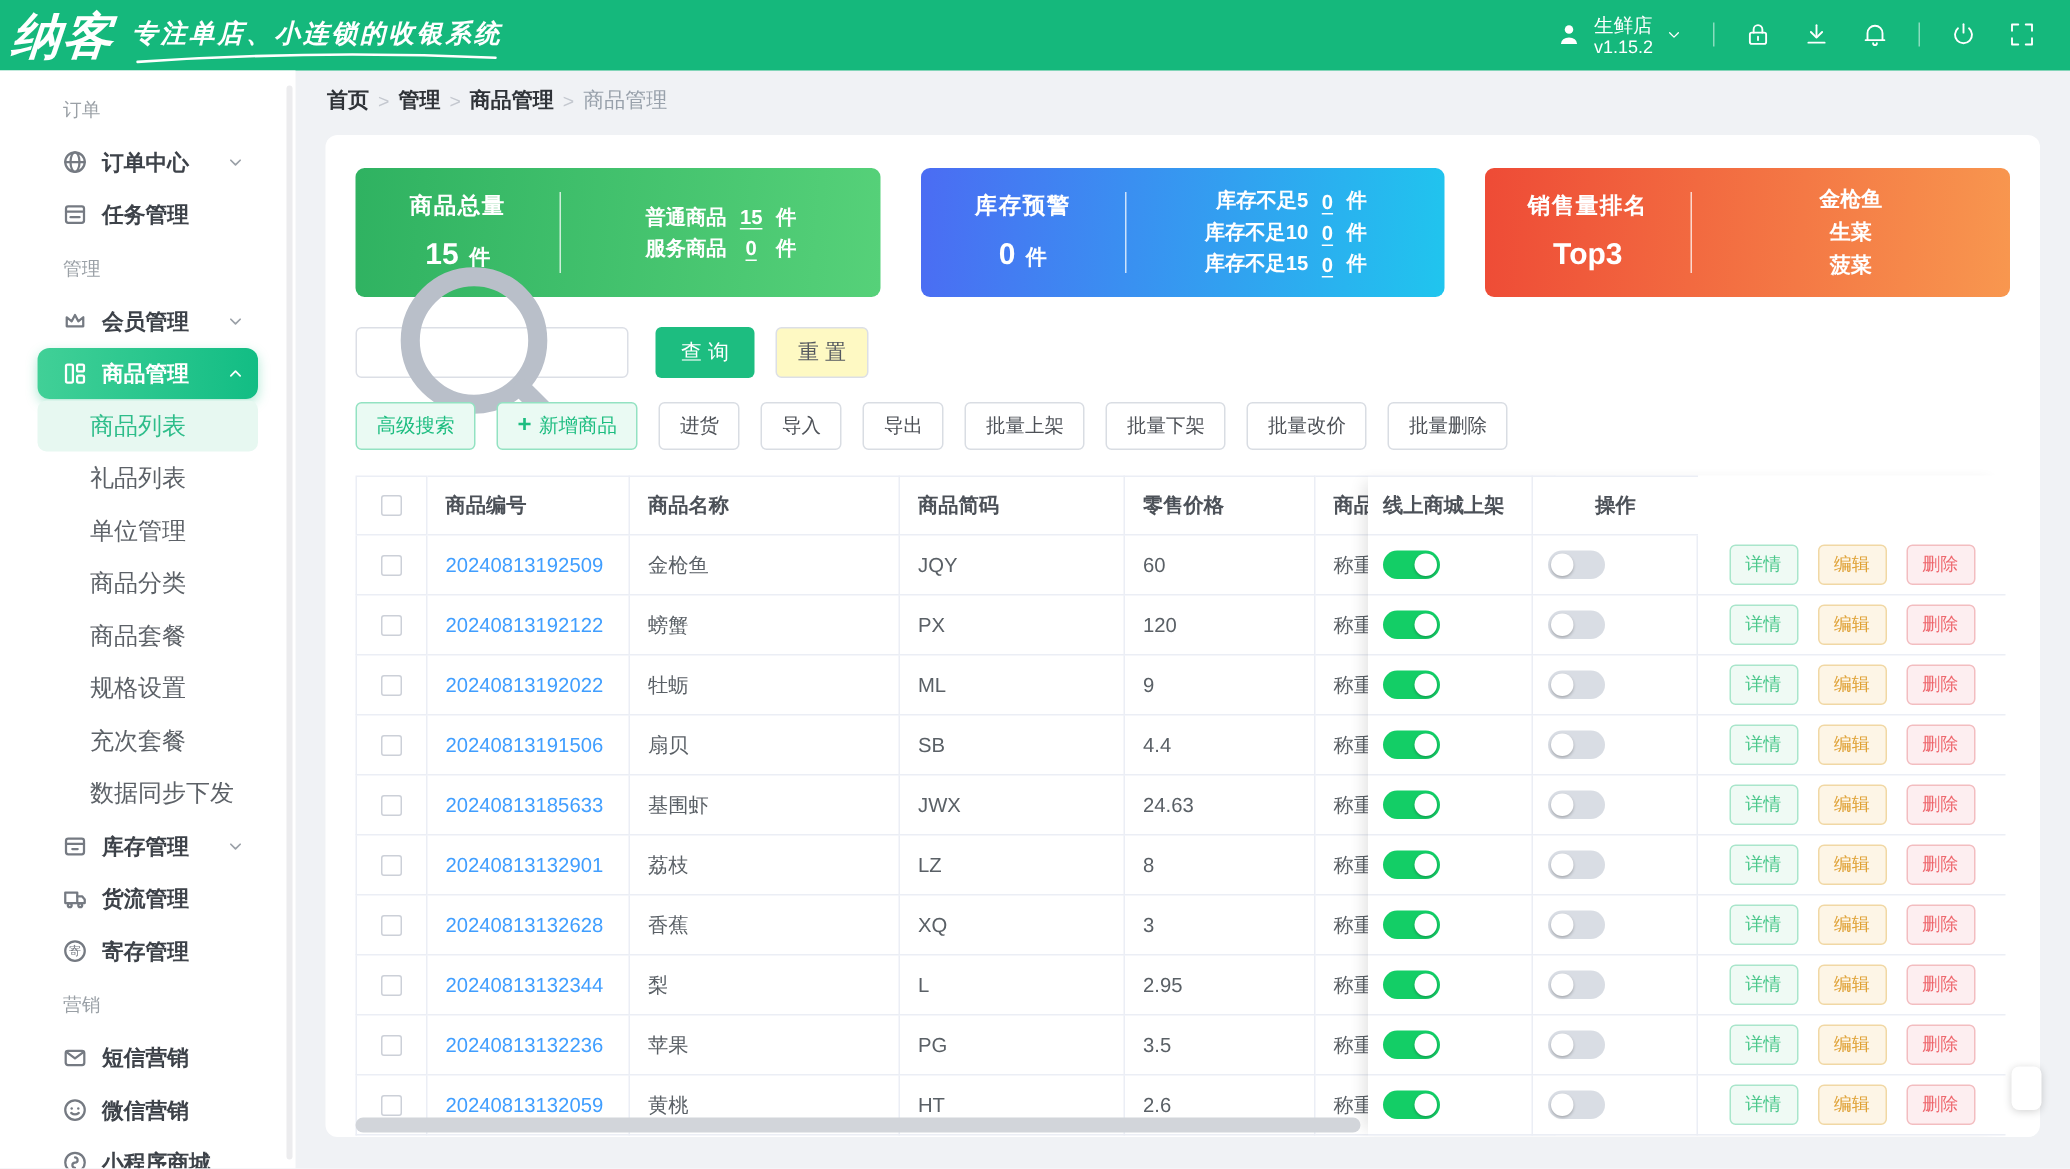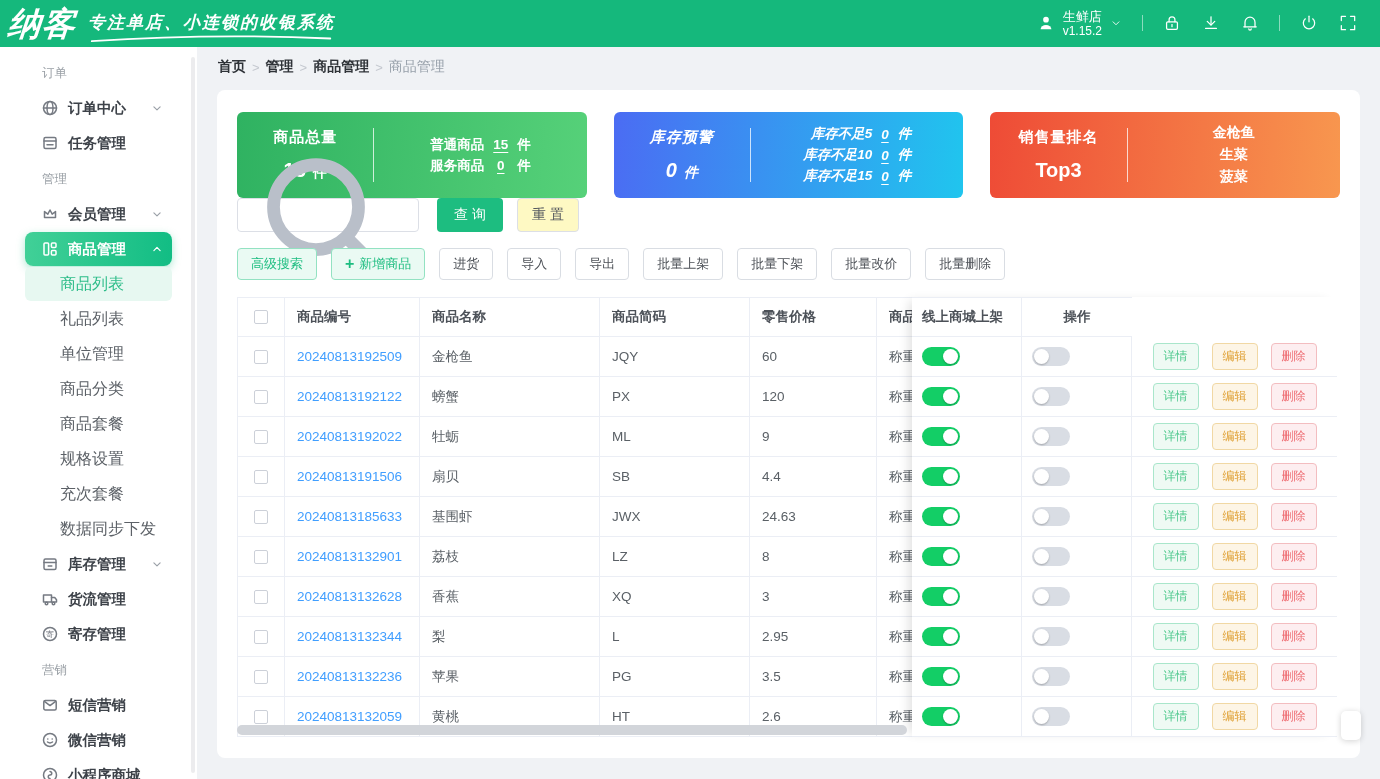--- a/index.html
+++ b/index.html
@@ -41,21 +41,21 @@
   
   .breadcrumb{height:40px;display:flex;align-items:center;padding-left:21px;font-size:14px;gap:6px}
   .bc-item{color:#2f3338;font-weight:700;cursor:pointer}
   .bc-item.current{color:#98a1ab;font-weight:400;cursor:default}
   .bc-sep{color:#c4c8cf;font-size:13px}
 
   
   .card{margin:3px 20px 0;background:#fff;border-radius:8px;padding:22px 20px;height:668px;overflow:hidden;position:relative}
 
   
-  .stat-cards{display:flex;gap:27px;}
+  .stat-cards{display:flex;gap:27px;margin-bottom:20px}
   .stat-card{flex:1;height:86px;border-radius:6px;color:#fff;display:flex;align-items:center}
   .stat-left{width:39%;text-align:center}
   .stat-title{font-size:15px;font-weight:700;letter-spacing:1px}
   .stat-value{margin-top:12px;font-size:20px;font-weight:700}
   .stat-value .unit{font-size:14px;margin-left:7px}
   .stat-divider{width:1px;height:54px;background:rgba(255,255,255,.75)}
   .stat-right{flex:1;display:flex;justify-content:center}
   .stat-lines{display:grid;grid-template-columns:auto auto auto;column-gap:9px;row-gap:3px;font-size:13.5px;align-items:center;font-weight:600}
   .stat-lines .lbl{justify-self:end}
   .stat-lines .num{font-weight:700;text-decoration:underline;text-underline-offset:3px;justify-self:center;cursor:pointer}
@@ -333,21 +333,21 @@
               <div class="stat-lines">
                 <span class="lbl">普通商品</span>
                 <span class="num">15</span>
                 <span class="unt">件</span>
                 <span class="lbl">服务商品</span>
                 <span class="num">0</span>
                 <span class="unt">件</span>
               </div>
             </div>
           </div>
-          <div class="stat-card" style="background: linear-gradient(95deg, rgb(75, 108, 243) 0%, rgb(32, 197, 238) 100%); font-style: italic;">
+          <div class="stat-card" style="background: linear-gradient(95deg, rgb(75, 108, 243) 0%, rgb(32, 197, 238) 100%);">
             <div class="stat-left">
               <div class="stat-title">库存预警</div>
               <div class="stat-value"><span>0</span><span class="unit">件</span></div>
             </div>
             <div class="stat-divider"></div>
             <div class="stat-right">
               <div class="stat-lines">
                 <span class="lbl">库存不足5</span>
                 <span class="num">0</span>
                 <span class="unt">件</span>

